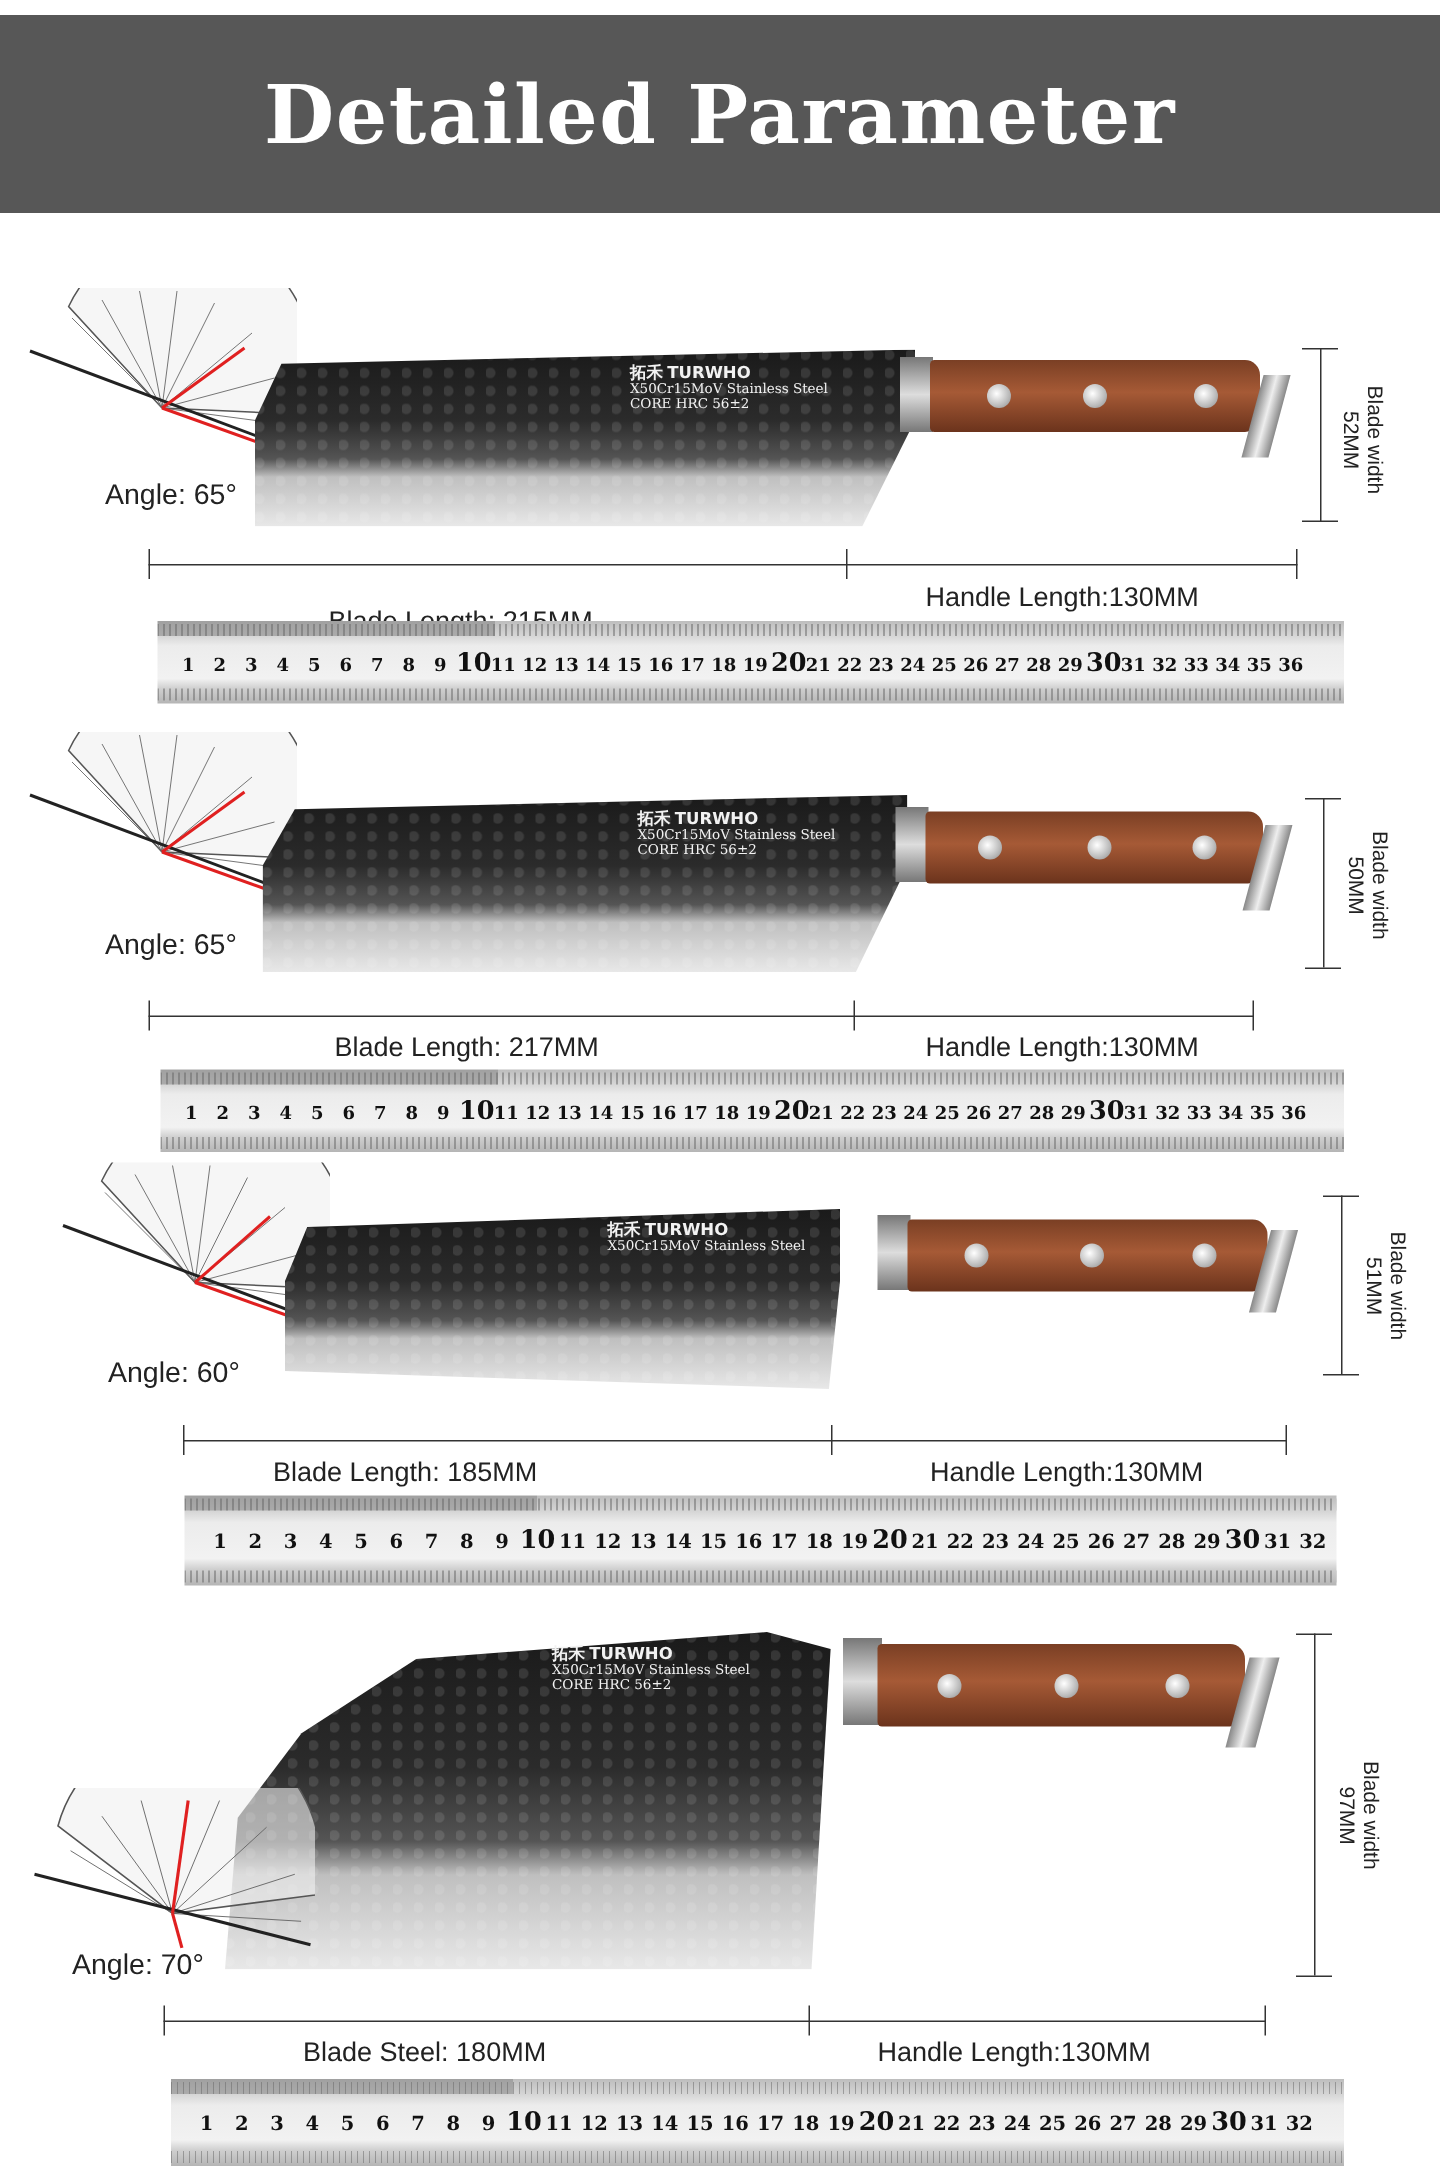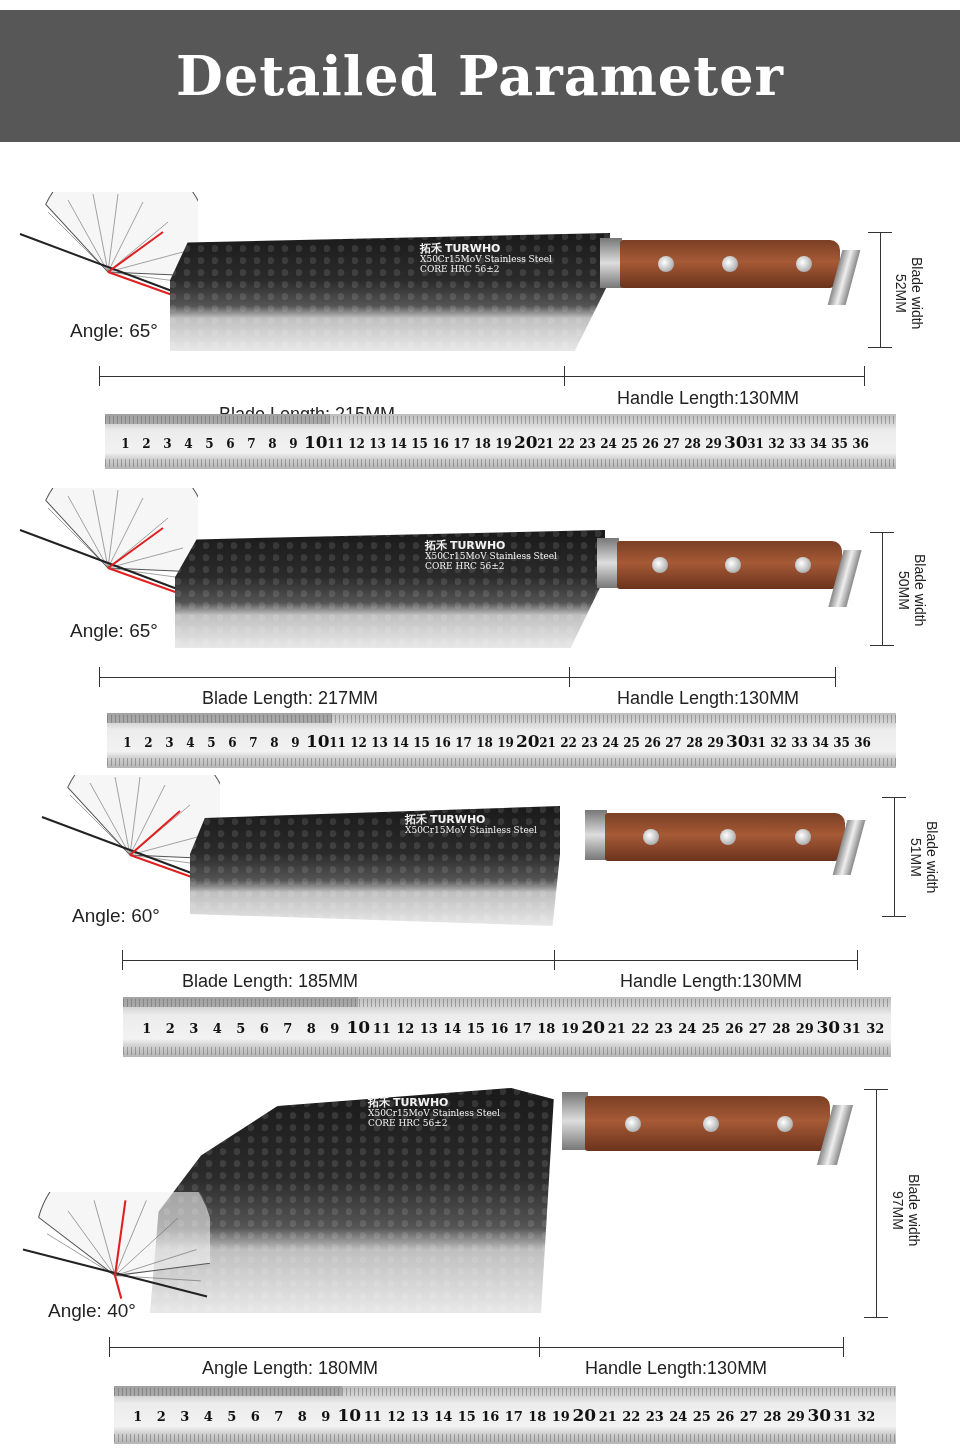--- a/index.html
+++ b/index.html
@@ -167,21 +167,21 @@
 
   <div class="vdim-cap" style="left:870px;top:532px"></div>
     <div class="vdim" style="left:882px;top:532px;height:113px"></div>
     <div class="vdim-cap" style="left:870px;top:645px"></div>
   <div class="vlabel" style="left:896px;top:545px;height:90px"><span>Blade width</span><br><span>50MM</span></div>
 
   <div class="dim-tick" style="left:99px;top:667px;height:20px"></div>
   <div class="dim-h" style="left:99px;top:677px;width:737px"></div>
   <div class="dim-tick" style="left:569px;top:667px;height:20px"></div>
   <div class="dim-tick" style="left:835px;top:667px;height:20px"></div>
-  <div class="dim-label" style="left:202px;top:688px">Blade Length: 217MM</div>
+  <div class="dim-label" style="left:223px;top:688px">Blade Length: 217MM</div>
   <div class="dim-label" style="left:617px;top:688px">Handle Length:130MM</div>
 
   <div class="ruler" style="left:107px;top:713px;width:789px;height:55px">
     <div class="dark" style="width:225px"></div>
       <div class="ticks-top"></div>
       <div class="ticks-bot"></div>
     <div class="nums" style="padding-left:10px;font-size:12px">
       <span style="width:21px">1</span>
         <span style="width:21px">2</span>
         <span style="width:21px">3</span>
@@ -331,32 +331,32 @@
         <line x1="90" y1="80" x2="120" y2="8"></line>
         <line x1="90" y1="80" x2="150" y2="25"></line>
         <line x1="90" y1="80" x2="168" y2="55"></line>
         <line x1="90" y1="80" x2="172" y2="85"></line>
     </g>
     <line x1="2" y1="55" x2="178" y2="100" stroke="#222" stroke-width="2"></line>
     <line x1="90" y1="80" x2="100" y2="8" stroke="#e02020" stroke-width="2"></line>
     <line x1="90" y1="80" x2="96" y2="102" stroke="#e02020" stroke-width="2"></line>
   </svg>
 
-  <div class="angle-label" style="left:48px;top:1300px">Angle: 40°</div>
+  <div class="angle-label" style="left:48px;top:1300px">Angle: 70°</div>
 
   <div class="vdim-cap" style="left:864px;top:1089px"></div>
     <div class="vdim" style="left:876px;top:1089px;height:228px"></div>
     <div class="vdim-cap" style="left:864px;top:1317px"></div>
   <div class="vlabel" style="left:890px;top:1165px;height:90px"><span>Blade width</span><br><span>97MM</span></div>
 
   <div class="dim-tick" style="left:109px;top:1337px;height:20px"></div>
   <div class="dim-h" style="left:109px;top:1347px;width:735px"></div>
   <div class="dim-tick" style="left:539px;top:1337px;height:20px"></div>
   <div class="dim-tick" style="left:843px;top:1337px;height:20px"></div>
-  <div class="dim-label" style="left:202px;top:1358px">Angle Length: 180MM</div>
+  <div class="dim-label" style="left:202px;top:1358px">Blade Steel: 180MM</div>
   <div class="dim-label" style="left:585px;top:1358px">Handle Length:130MM</div>
 
   <div class="ruler" style="left:114px;top:1386px;width:782px;height:58px">
     <div class="dark" style="width:228px"></div>
       <div class="ticks-top"></div>
       <div class="ticks-bot"></div>
     <div class="nums" style="padding-left:12px;font-size:13px">
       <span style="width:23.5px">1</span>
         <span style="width:23.5px">2</span>
         <span style="width:23.5px">3</span>

